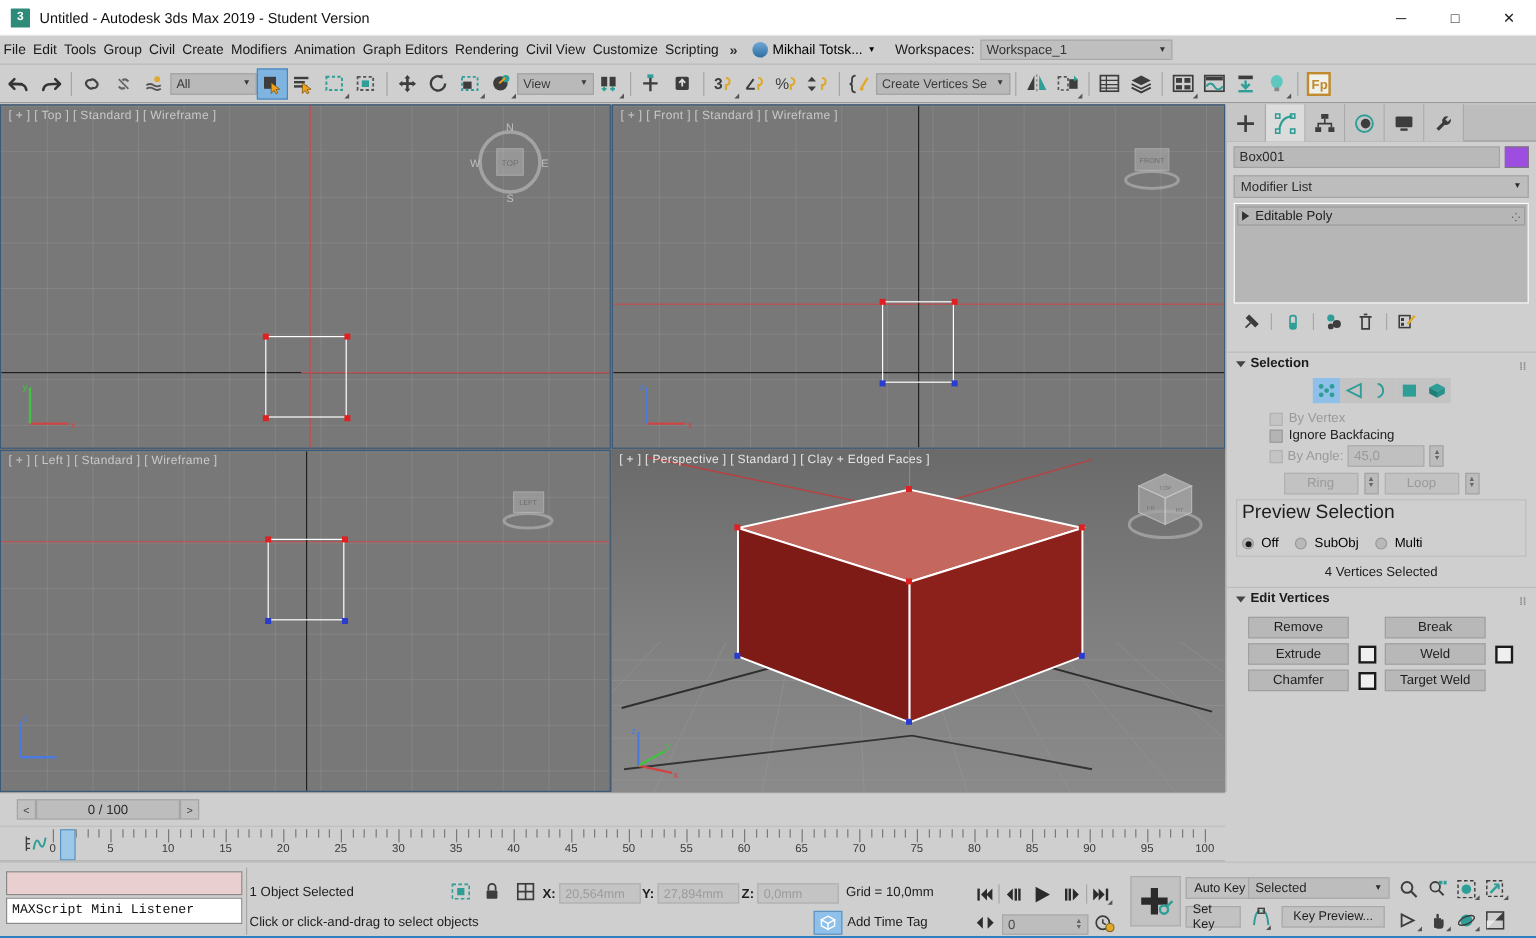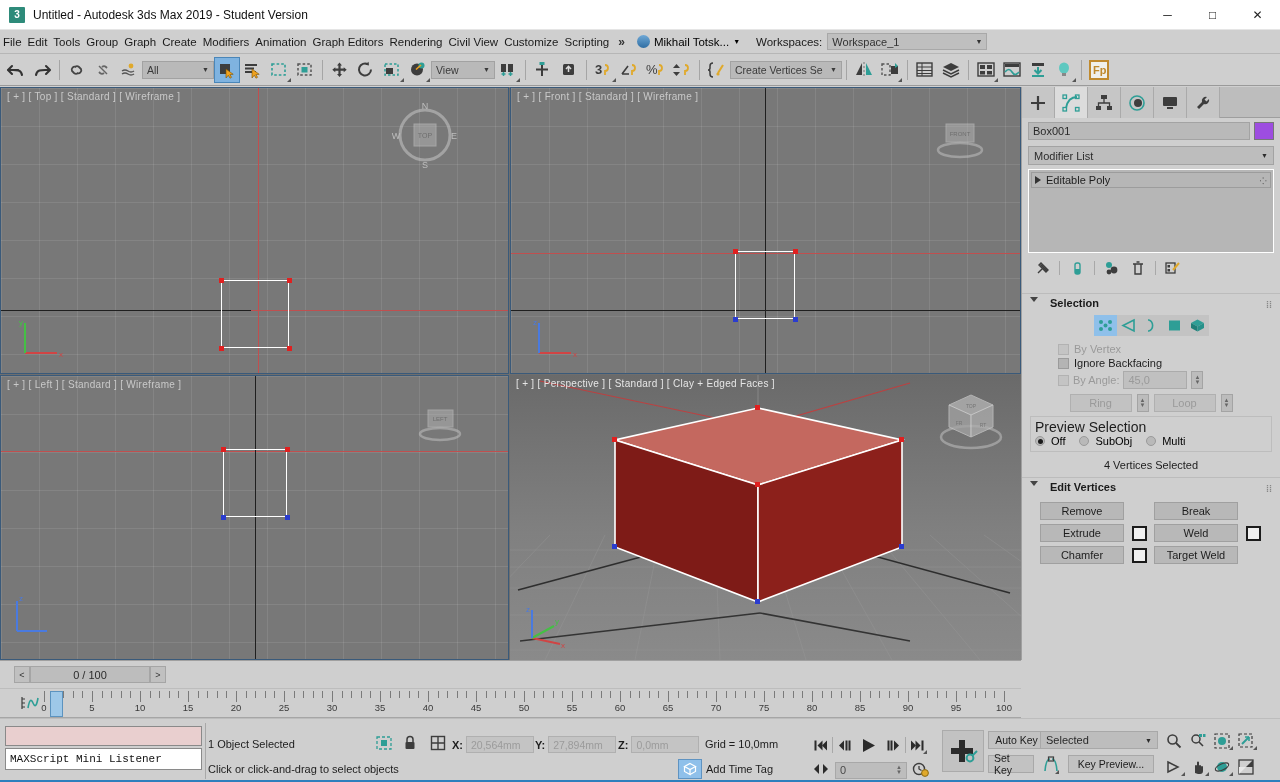--- a/index.html
+++ b/index.html
@@ -144,21 +144,21 @@
     background:#b6b6b6; border:1px solid #9c9c9c; padding:0 3px;
     font-size:11px; color:#1d1d1d; position:relative;
   }
   .tri-r{ width:0;height:0;border-top:4px solid transparent;border-bottom:4px solid transparent;border-left:6px solid #333;}
   .stack-tools{ display:flex; align-items:center; gap:2px; padding:5px 8px; }
   .st-btn{ width:24px;height:20px;display:flex;align-items:center;justify-content:center;}
   .st-sep{ width:1px;height:14px;background:#a8a8a8;margin:0 3px;}
 
   .rollout{ border-top:1px solid #bcbcbc; }
   .rollout-head{
-    display:flex;align-items:flex-start; gap:12px; padding:3px 8px;
+    display:flex;align-items:center; gap:4px; padding:3px 8px;
     font-size:11px; font-weight:bold; color:#1a1a1a; position:relative;
   }
   .tri-d{ width:0;height:0;border-left:4px solid transparent;border-right:4px solid transparent;border-top:5px solid #444;}
   .grip{ position:absolute; right:8px; top:6px; color:#888; font-size:9px; letter-spacing:0px;}
 
   .sub-obj-row{ display:flex; justify-content:center; gap:0px; margin:3px 0 6px 0;}
   .so-btn{ width:23px;height:21px;display:flex;align-items:center;justify-content:center;
            background:#c3c3c3;}
   .so-btn.active{ background:#8fc0ea; }
 
@@ -176,21 +176,21 @@
   .btn2.dis{ color:#9a9a9a; background:#c2c2c2; border-color:#b0b0b0;}
   .spin{ width:12px;height:18px; background:#bcbcbc;border:1px solid #a4a4a4;
          display:flex;flex-direction:column;align-items:center;justify-content:center;
          font-size:6px; color:#666; line-height:5px;}
   .numfld{ background:#c0c0c0;border:1px solid #ababab;height:18px;
            display:flex;align-items:center;padding:0 4px;font-size:11px;color:#9a9a9a;}
 
   .prev-group{
     margin:4px 8px 0 8px; border:1px solid #bdbdbd; padding:2px 4px 4px 4px;
   }
-  .prev-title{ font-size:14px; color:#1d1d1d; margin-bottom:0;}
+  .prev-title{ font-size:16px; color:#1d1d1d; margin-bottom:10px;}
   .radios{ display:flex; align-items:center; gap:6px;}
   .radio{ width:10px;height:10px;border-radius:50%;background:#b9b9b9;border:1px solid #9a9a9a;
           display:flex;align-items:center;justify-content:center;}
   .radio .dot{ width:5px;height:5px;border-radius:50%;background:#1a1a1a;}
   .vsel-txt{ text-align:center; font-size:11px; color:#1d1d1d; padding:7px 0 6px 0;}
 
   .ev-grid{ display:grid; grid-template-columns: 84px 18px 84px 18px; gap:4px 6px;
             justify-content:center; padding:6px 0 4px 0;}
   .sq-btn{ width:15px;height:15px;background:#efefef;border:2px solid #1b1b1b; align-self:center; justify-self:center;}
 
@@ -257,21 +257,21 @@
       <div class="win-btn">□</div>
       <div class="win-btn close">✕</div>
     </div>
   </div>
 
   <div class="menubar">
     <div class="menu-item">File</div>
     <div class="menu-item">Edit</div>
     <div class="menu-item">Tools</div>
     <div class="menu-item">Group</div>
-    <div class="menu-item">Graph</div>
+    <div class="menu-item">Civil</div>
     <div class="menu-item">Create</div>
     <div class="menu-item">Modifiers</div>
     <div class="menu-item">Animation</div>
     <div class="menu-item">Graph Editors</div>
     <div class="menu-item">Rendering</div>
     <div class="menu-item">Civil View</div>
     <div class="menu-item">Customize</div>
     <div class="menu-item">Scripting</div>
     <div class="menu-chevron">»</div>
     <div class="user-chip">

